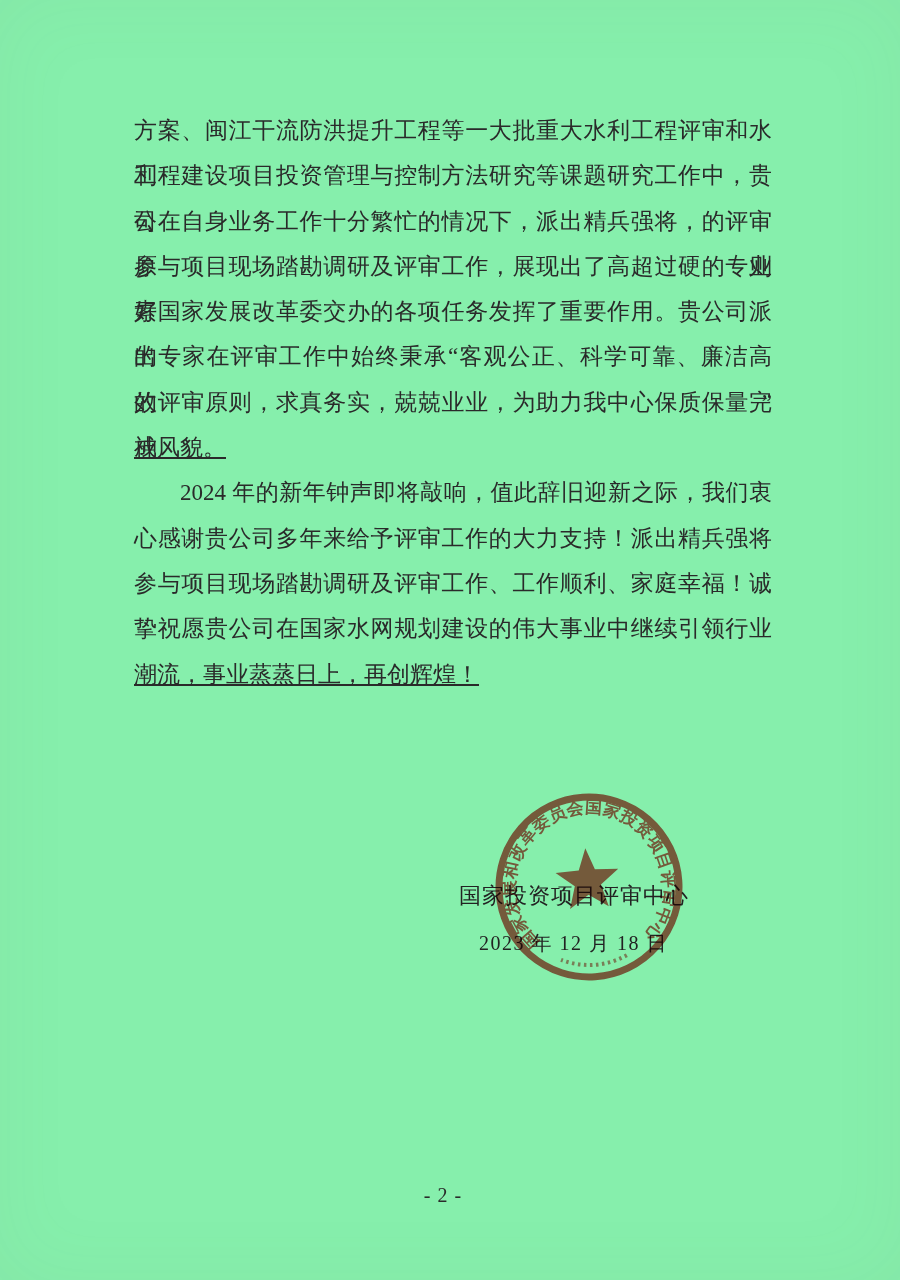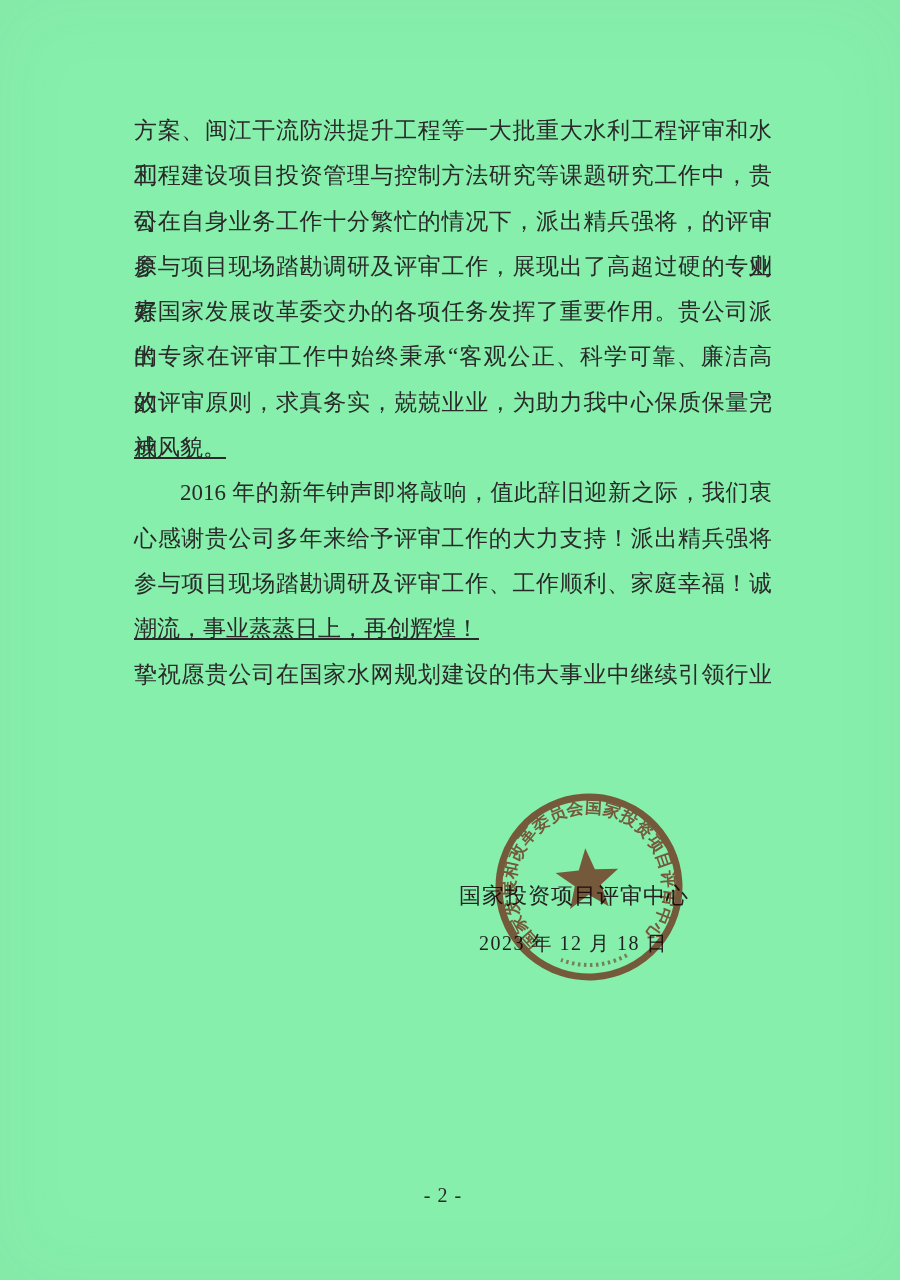--- a/index.html
+++ b/index.html
@@ -88,25 +88,25 @@
 
   <div class="body-text">
     <div class="line">方案、闽江干流防洪提升工程等一大批重大水利工程评审和水利</div>
     <div class="line">工程建设项目投资管理与控制方法研究等课题研究工作中，贵公</div>
     <div class="line">司在自身业务工作十分繁忙的情况下，派出精兵强将，的评审原则</div>
     <div class="line">参与项目现场踏勘调研及评审工作，展现出了高超过硬的专业素</div>
     <div class="line">好国家发展改革委交办的各项任务发挥了重要作用。贵公司派出</div>
     <div class="line">的专家在评审工作中始终秉承“客观公正、科学可靠、廉洁高效”</div>
     <div class="line">的评审原则，求真务实，兢兢业业，为助力我中心保质保量完成</div>
     <div class="line para-end">神风貌。</div>
-    <div class="line indent">2016 年的新年钟声即将敲响，值此辞旧迎新之际，我们衷</div>
+    <div class="line indent">2024 年的新年钟声即将敲响，值此辞旧迎新之际，我们衷</div>
     <div class="line">心感谢贵公司多年来给予评审工作的大力支持！派出精兵强将</div>
     <div class="line">参与项目现场踏勘调研及评审工作、工作顺利、家庭幸福！诚</div>
+    <div class="line">挚祝愿贵公司在国家水网规划建设的伟大事业中继续引领行业</div>
     <div class="line para-end">潮流，事业蒸蒸日上，再创辉煌！</div>
-    <div class="line">挚祝愿贵公司在国家水网规划建设的伟大事业中继续引领行业</div>
   </div>
 
   <div class="signature">国家投资项目评审中心</div>
   <div class="sig-date">2023 年 12 月 18 日</div>
 
   <svg class="seal" viewBox="0 0 200 200" xmlns="http://www.w3.org/2000/svg" aria-hidden="true">
     <circle cx="100" cy="100" r="90" fill="none" stroke-width="7" stroke="#d84a40"></circle>
     <polygon points="99,61 107.1,82.8 130.4,83.8 112.1,98.3 118.4,120.7 99,107.8 79.6,120.7 85.9,98.3 67.6,83.8 90.9,82.8" fill="#d84a40"></polygon>
     <path id="sealTextPath" d="M 47.7 152.3 A 74 74 0 1 1 152.3 152.3" fill="none"></path>
     <text font-size="17" letter-spacing="0.4" fill="#d84a40">

